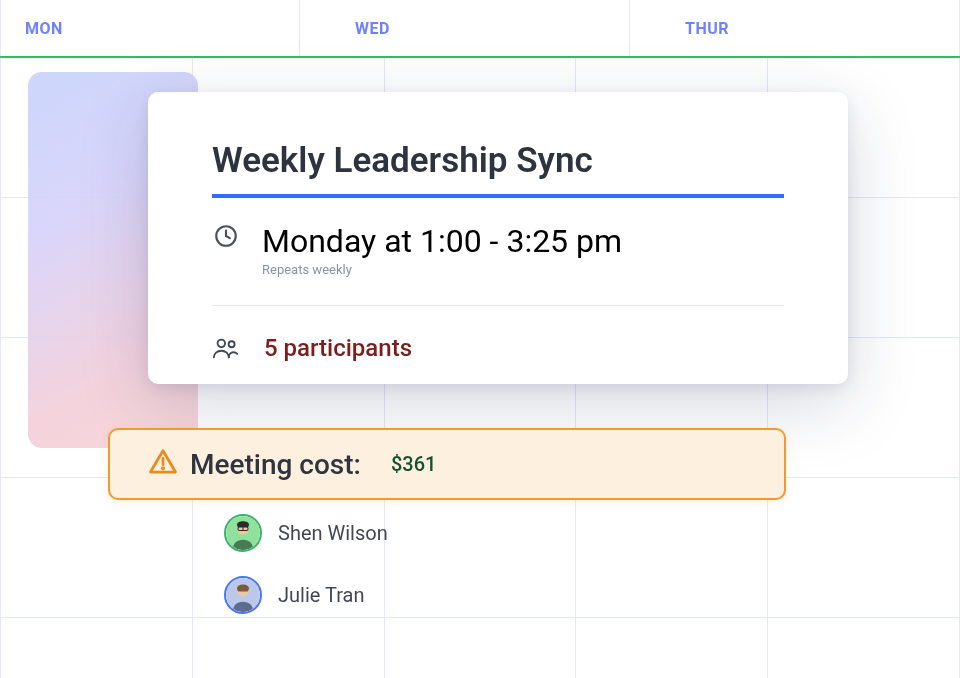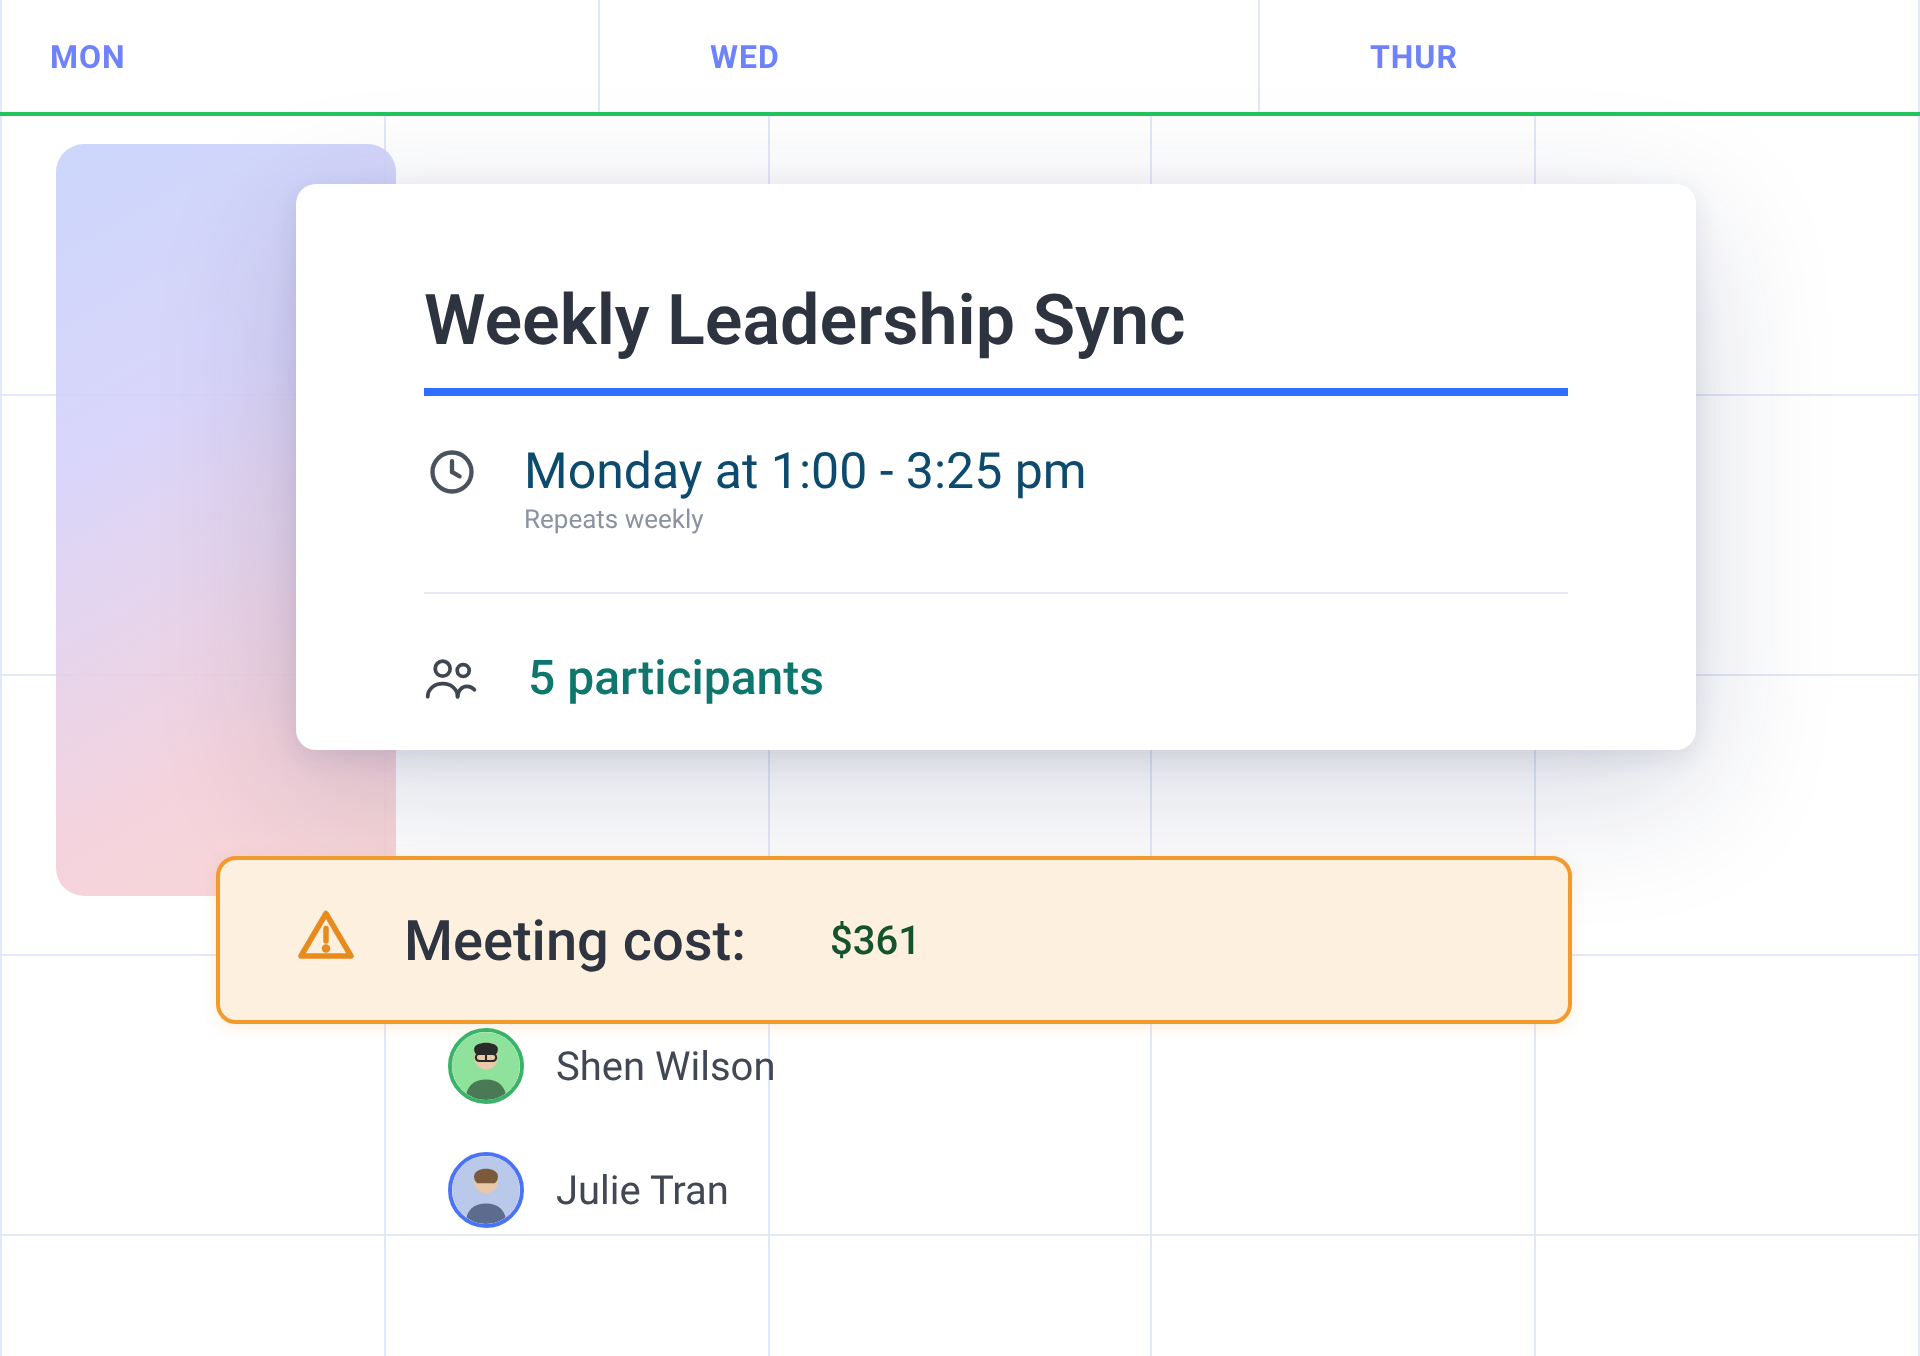--- a/index.html
+++ b/index.html
@@ -88,68 +88,68 @@
   .time-row {
     display: flex;
     align-items: flex-start;
     gap: 22px;
     margin-top: 24px;
   }
   .time-text {
     flex: 1;
   }
   .time-main {
-    font-size: 25px;
+    font-size: 32px;
     font-weight: 400;
-    color: #0c4a6e;
+    color: #000000;
   }
   .time-sub {
     font-size: 13px;
     color: #8a93a1;
     margin-top: 2px;
   }
   .divider {
     height: 1px;
     background: #e6e9ef;
     margin: 28px 0 0 0;
   }
   .participants-row {
     display: flex;
     align-items: center;
     gap: 24px;
     margin-top: 28px;
   }
   .participants-label {
     font-size: 24px;
     font-weight: 500;
-    color: #0f766e;
+    color: #7f1d1d;
   }
   .icon-slot {
     width: 28px;
     height: 28px;
     flex-shrink: 0;
     display: flex;
     align-items: center;
     justify-content: center;
   }
 
   
   .cost-banner {
     position: absolute;
     left: 108px;
     top: 428px;
     width: 678px;
-    height: 84px;
+    height: 72px;
     background: #fdf0de;
     border: 2px solid #f29a2e;
     border-radius: 10px;
     display: flex;
     align-items: center;
     padding-left: 38px;
-    gap: 24px;
+    gap: 12px;
     box-shadow: 0 2px 8px rgba(240,150,40,0.15);
   }
   .cost-text {
     font-size: 28px;
     font-weight: 500;
     color: #2e3440;
   }
   .cost-value {
     font-size: 20px;
     font-weight: 500;

